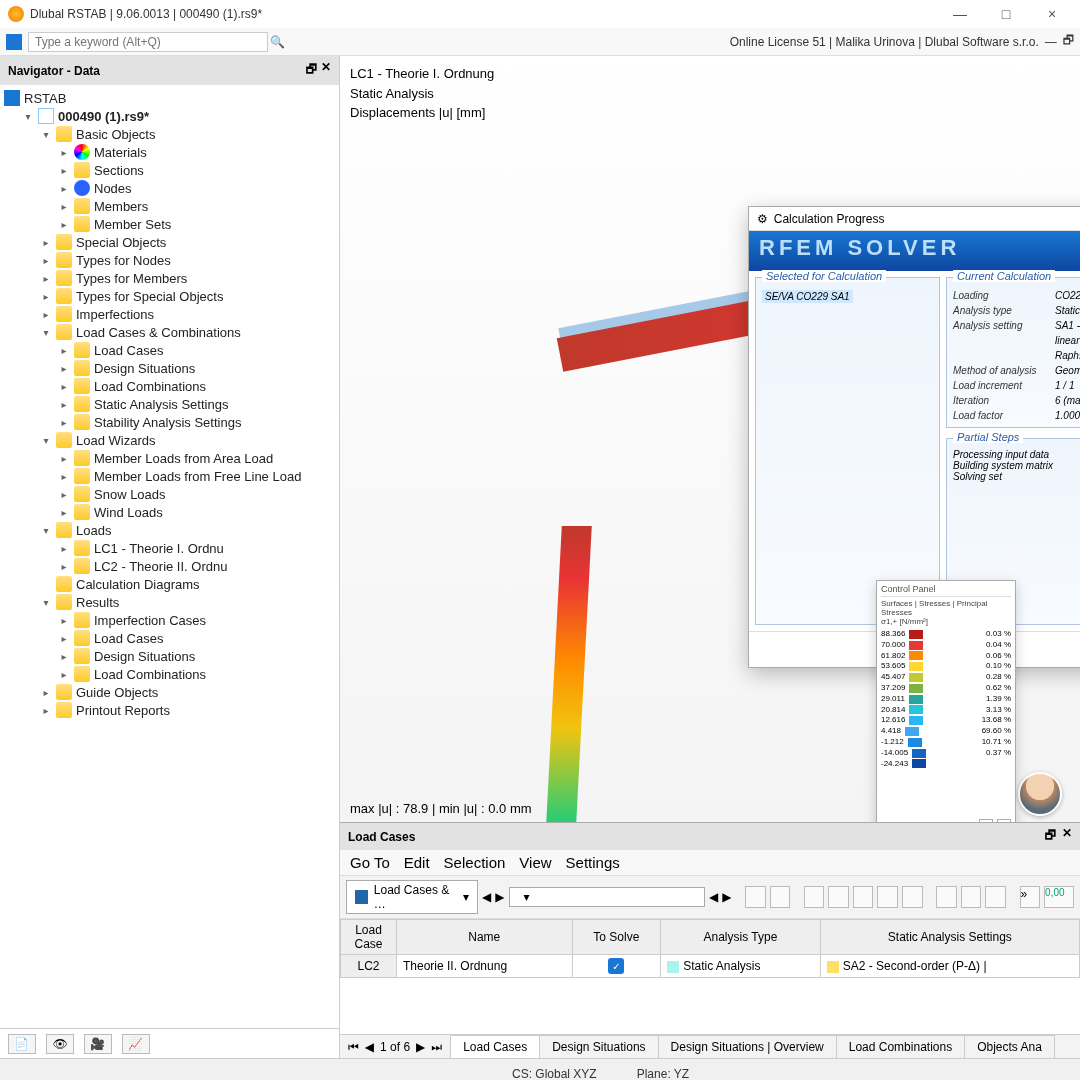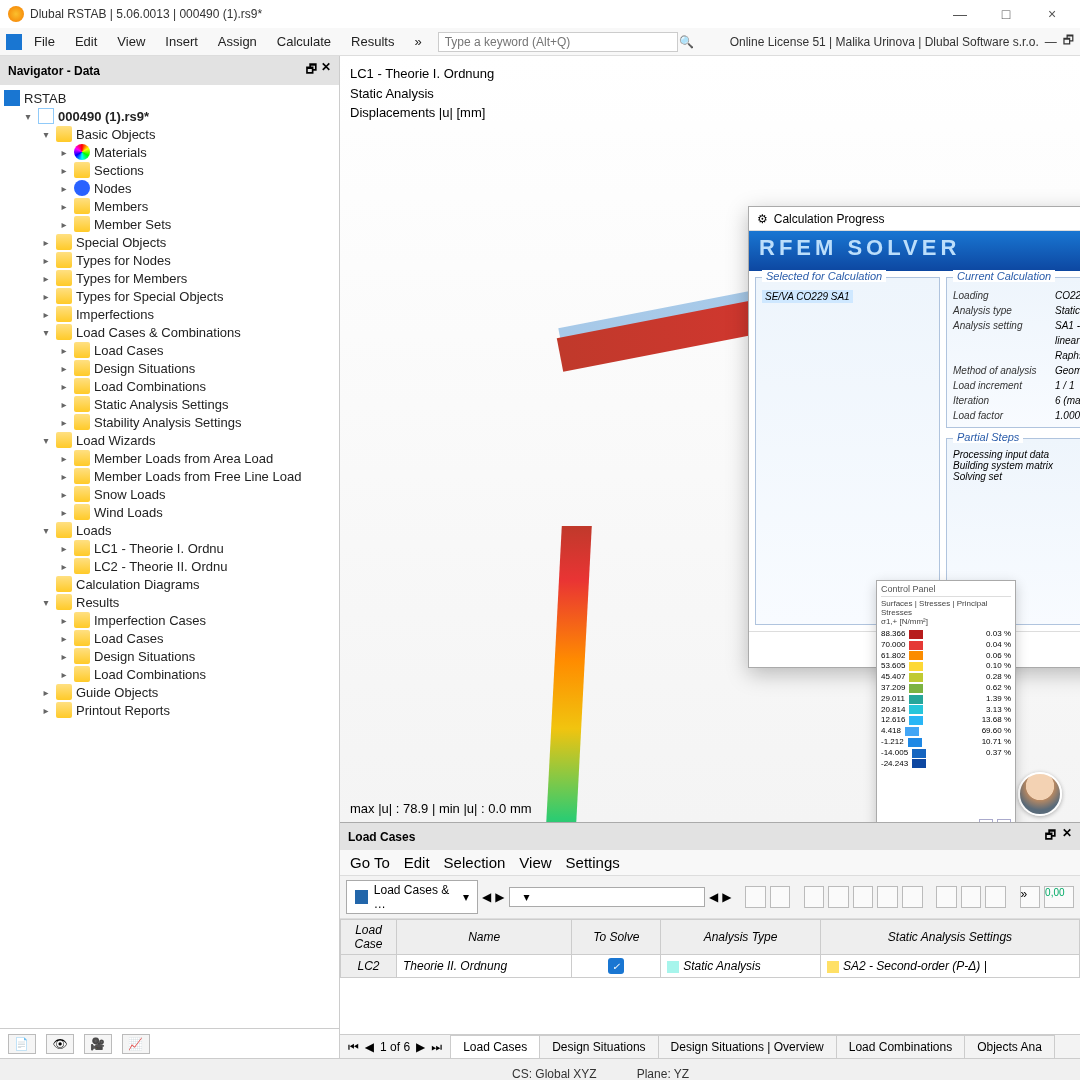--- a/index.html
+++ b/index.html
@@ -49,48 +49,47 @@
 .ctrlpanel { position: absolute; left: 536px; top: 524px; width: 140px; height: 258px; background: #fff; border: 1px solid #aaa; box-shadow: 0 4px 12px rgba(0,0,0,.2); font-size: 9px; padding: 3px 4px; }
 .ctrlpanel .cpt { font-size: 9px; color: #555; border-bottom: 1px solid #ddd; padding-bottom: 2px; margin-bottom: 2px; }
 .leg { display: flex; align-items: center; gap: 4px; font-size: 8px; line-height: 1.35; }
 .leg .sw { width: 14px; height: 9px; }
 .tablespanel { height: 236px; border-top: 1px solid #aaa; background: #fff; display: flex; flex-direction: column; }
 .tphdr { background: #e2e2e2; padding: 3px 8px; font-weight: bold; display: flex; align-items: center; }
 .tpmenu { display: flex; gap: 14px; padding: 4px 10px; font-size: 15px; background: #f8f8f8; border-bottom: 1px solid #ddd; }
 .tptool { display: flex; align-items: center; gap: 4px; padding: 4px 6px; background: #f3f3f3; border-bottom: 1px solid #ddd; }
 .tptool .drop { border: 1px solid #aaa; background: #fff; padding: 2px 8px; font-size: 12px; display: flex; align-items: center; gap: 6px; }
 .tptool .tb { width: 22px; height: 22px; border: 1px solid #bbb; background: #fafafa; }
-.grid { flex: 1; overflow: auto; font-style: italic; }
+.grid { flex: 1; overflow: auto; }
 .grid table { width: 100%; border-collapse: collapse; font-size: 12px; }
 .grid th, .grid td { border: 1px solid #ccc; padding: 3px 6px; text-align: left; }
 .grid th { background: #eee; font-weight: normal; text-align: center; }
 .rowhdr { background: #eee; text-align: center !important; width: 56px; }
 .chk { width: 16px; height: 16px; background: #1976d2; color: #fff; border-radius: 3px; display: inline-flex; align-items: center; justify-content: center; font-size: 10px; }
 .sq { width: 12px; height: 12px; display: inline-block; margin-right: 4px; vertical-align: middle; }
 .c-cyan { background: #a7f5ec; } .c-yellow { background: #ffe066; }
 .tabsbar { display: flex; align-items: center; border-top: 1px solid #ccc; background: #f3f3f3; font-size: 12px; }
 .pgnav { display: flex; align-items: center; gap: 6px; padding: 2px 8px; }
 .ttab { padding: 4px 12px; border: 1px solid #ccc; border-bottom: none; background: #fff; margin-right: -1px; }
 .ttab.inactive { background: #f3f3f3; }
 .status { height: 30px; background: #f0f0f0; display: flex; align-items: center; gap: 40px; padding: 0 12px; font-size: 12px; color: #333; border-top: 1px solid #ccc; }
 </style>
 </head>
 <body>
 
 <div class="titlebar">
   <span class="logo"></span>
-  <span class="title">Dlubal RSTAB | 5.06.0013 | 000490 (1).rs9*</span>
+  <span class="title">Dlubal RSTAB | 9.06.0013 | 000490 (1).rs9*</span>
   <span class="winbtn">—</span>
   <span class="winbtn">□</span>
   <span class="winbtn">×</span>
 </div>
 
 <div class="menubar">
   <span style="width:16px;height:16px;background:#1976d2"></span>
-  <span id="menu-items"><span class="m">File</span><span class="m">Edit</span><span class="m">View</span><span class="m">Insert</span><span class="m">Assign</span><span class="m">Calculate</span><span class="m">Results</span><span class="m">»</span></span>
   <input class="search" placeholder="Type a keyword (Alt+Q)" style="">
   <span style="width:16px">🔍</span>
   <span class="right">
     <span>Online License 51 | Malika Urinova | Dlubal Software s.r.o.</span>
     <span>—</span>
     <span>🗗</span>
   </span>
 </div>
 
 <div class="app">

